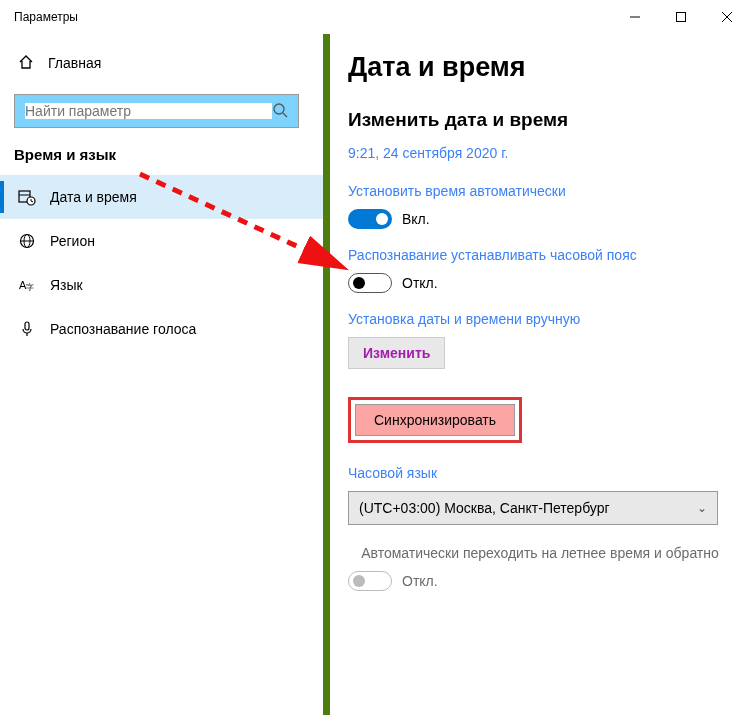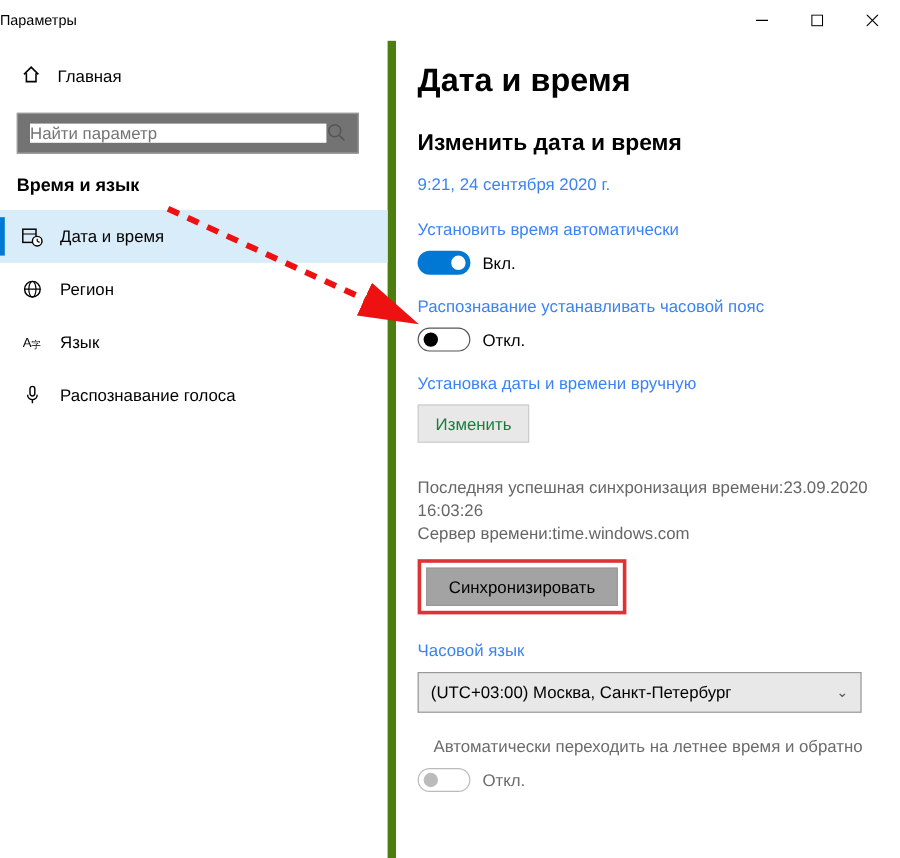--- a/index.html
+++ b/index.html
@@ -1,26 +1,26 @@
 <!DOCTYPE html>
 <html><head>
 <meta charset="utf-8">
 <style>
   * { box-sizing: border-box; margin: 0; padding: 0; font-family: "Segoe UI", Arial, sans-serif; }
   body { width: 750px; height: 715px; background: #fff; color: #000; font-size: 14px; overflow: hidden; position: relative;}
-  .titlebar { height: 34px; display: flex; align-items: center; font-size: 12px;}
+  .titlebar { height: 34px; display: flex; align-items: center; padding-left: 14px; font-size: 12px;}
   .titlebar-spacer { flex: 1; }
   .titlebar-btn { width: 46px; height: 34px; display: flex; align-items: center; justify-content: center; color:#000;}
   .titlebar-btn svg { width: 10px; height: 10px; }
   .main { display: flex; height: calc(100% - 34px); }
   .sidebar { width: 330px; padding: 8px 0 0 0; border-right: 7px solid #4d7c0f; position: relative;}
   .home-row { display: flex; align-items: center; height: 42px; gap: 14px; padding-left: 18px;}
   .home-row .label { font-size: 14px;}
   .search-wrap { margin: 10px 24px 18px 14px; }
-  .search { display:flex; align-items:center; border:1px solid #999; height: 34px; padding: 0 10px; background:#737373;}
+  .search { display:flex; align-items:center; border:1px solid #999; height: 34px; padding: 0 10px; background:#7dd3fc;}
   .search input { flex:1; border:none; outline:none; font-size: 14px; color:#666;}
   .cat-title { font-weight:600; font-size:15px; padding: 0 0 12px 14px;}
   .nav-item { display:flex; align-items:center; height: 44px; padding-left: 18px; gap: 14px; position:relative;}
   .nav-item.active { background:#d9ecf9; }
   .nav-item.active::before { content:""; position:absolute; left:0; top:6px; bottom:6px; width:4px; background:#0078d4;}
   .nav-item .icon { width:18px; display:flex; justify-content:center; color:#000;}
   .nav-item .label { font-size: 14px;}
   .content { flex:1; padding: 18px 18px 0 18px; overflow-y: hidden;}
   h1 { font-size: 27px; font-weight: 600; margin-bottom: 26px;}
   h2 { font-size: 19px; font-weight: 600; margin-bottom: 14px;}
@@ -28,22 +28,22 @@
   .muted { color:#6b6b6b;text-align:center; }
   .toggle-row { display:flex; align-items:center; gap:10px; margin-bottom: 18px;}
   .toggle { width:44px; height:20px; border-radius:10px; position:relative; display:inline-block;}
   .toggle.on { background:#0078d4;}
   .toggle.off { background:#fff; border:1px solid #555;}
   .toggle.disabled { border:1px solid #bbb; }
   .knob { width:12px; height:12px; border-radius:50%; background:#fff; position:absolute; top:4px;}
   .toggle.on .knob { right:4px; background:#fff;}
   .toggle.off .knob { left:4px; background:#000; top:3px;}
   .toggle.disabled .knob { left:4px; background:#bbb; top:3px;}
-  .btn { display:inline-block; border:1px solid #999; background:#a3a3a3; padding: 7px 14px; font-size: 14px;}
-  .btn.disabled { color:#15803d; background:#e8e8e8; border-color:#ccc;}
+  .btn { display:inline-block; border:1px solid #999; background:#fca5a5; padding: 7px 14px; font-size: 14px;}
+  .btn.disabled { color:#a21caf; background:#e8e8e8; border-color:#ccc;font-weight:bold;}
   .hl-red { border:3px solid #d33; padding:4px; display:inline-block;}
   .sync-block { margin-top: 28px;}
   .sync-text { color:#666; font-size:14px; line-height:1.35; margin-bottom:12px; }
   .tz-block { margin-top: 22px;}
   .select { display:flex; align-items:center; justify-content:space-between; border:1px solid #999; background:#e8e8e8; height: 34px; padding: 0 10px; width: 370px;}
   .select .chev { font-size:12px; color:#555;}
   .dst-block { margin-top: 20px;}
   .arrow-svg { position:absolute; left:130px; top:120px; pointer-events:none; }
   .gap-md { margin-bottom: 18px;}
 </style>
@@ -167,24 +167,20 @@
         </span>
       <span>Откл.</span>
     </div>
 
     <div class="sect-label">Установка даты и времени вручную</div>
     <div class="gap-md">
       <span class="btn disabled">Изменить</span>
     </div>
 
     <div class="sync-block">
-      <div class="sync-text">
-        <div>Последняя успешная синхронизация времени:23.09.2020 16:03:26</div>
-        <div>Сервер времени:time.windows.com</div>
-      </div>
       <span class="hl-red">
         <span class="btn" style="padding:7px 18px">Синхронизировать</span>
       </span>
     </div>
 
     <div class="tz-block">
       <div class="sect-label">Часовой язык</div>
       <div class="select">
         <span>(UTC+03:00) Москва, Санкт-Петербург</span>
         <span class="chev">⌄</span>

